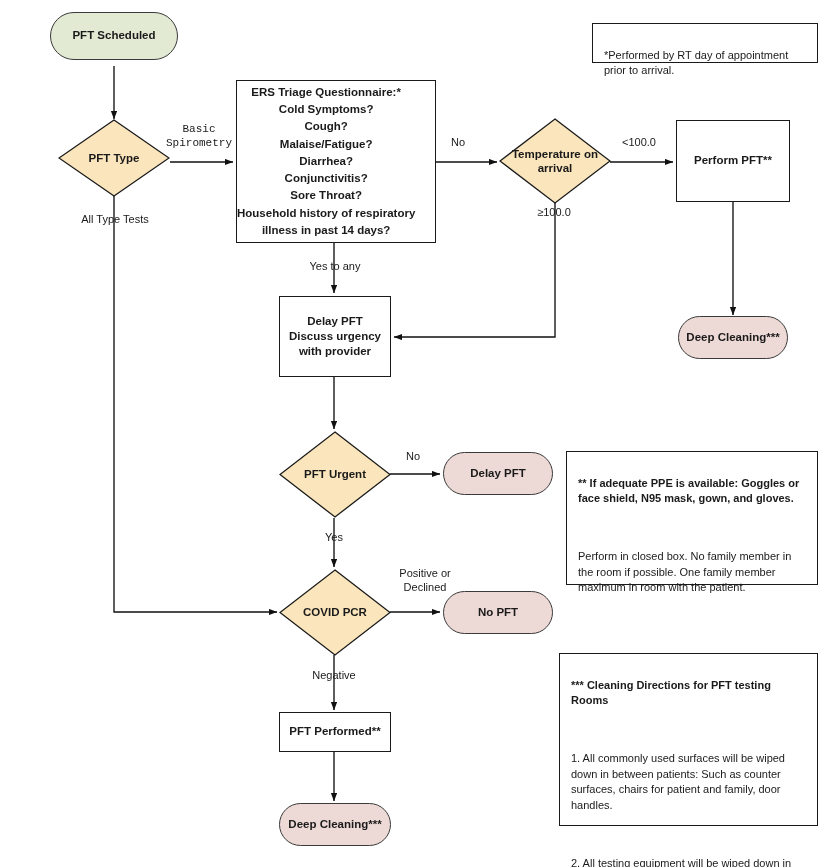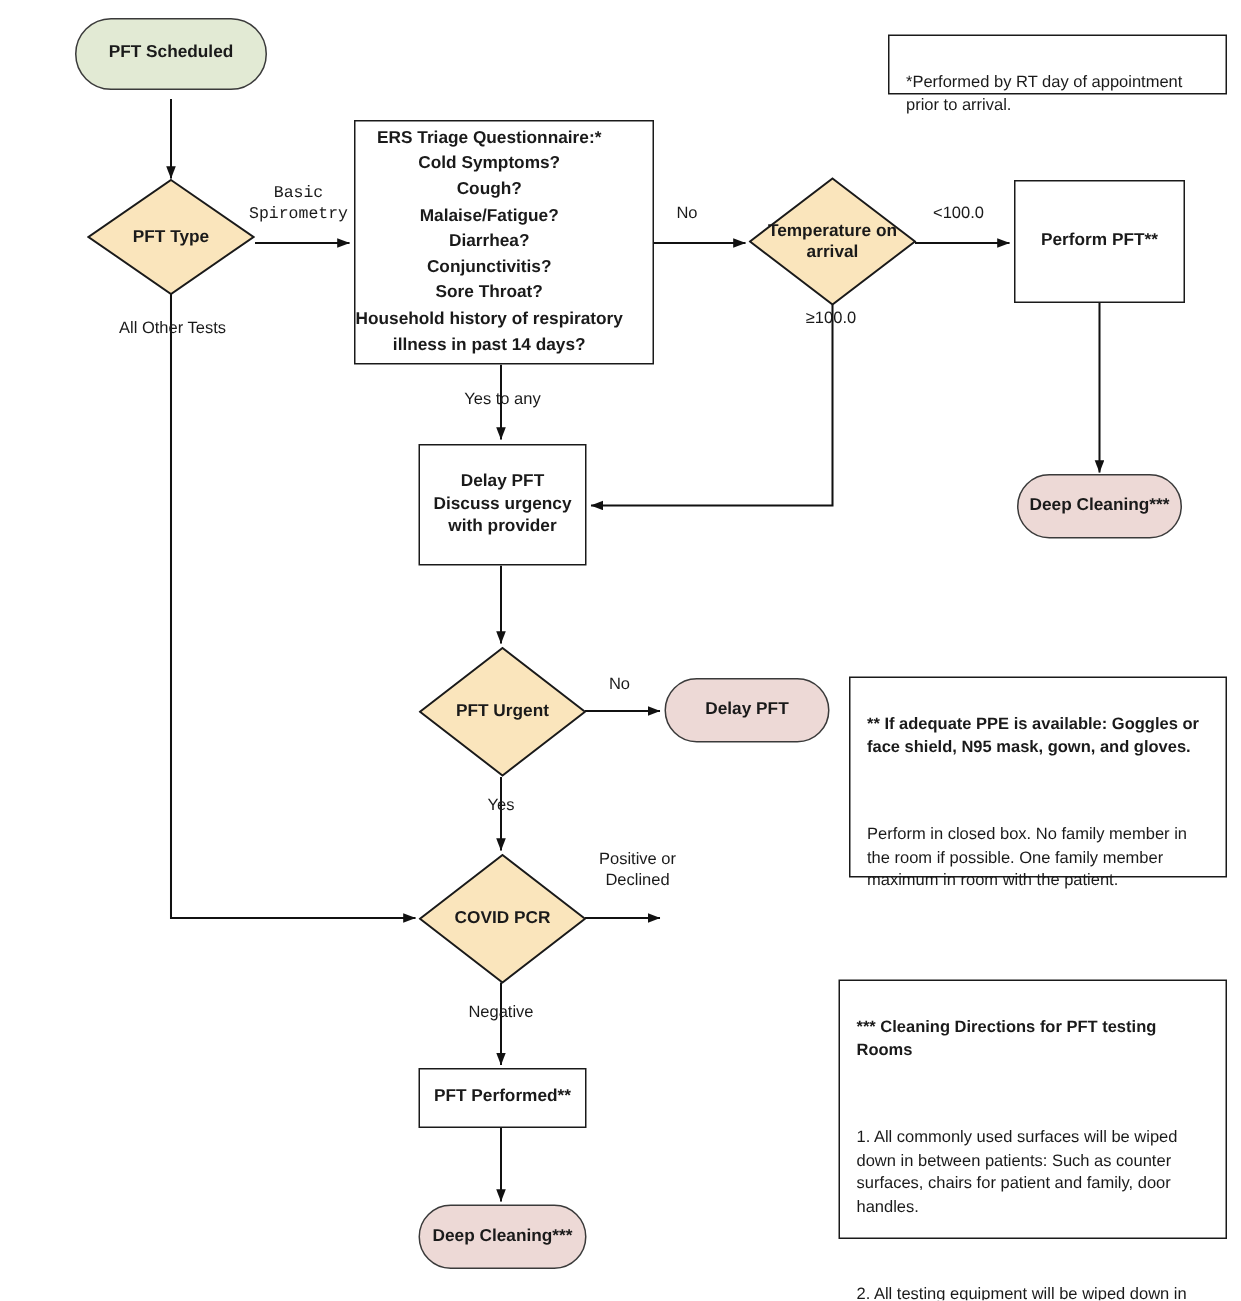--- a/index.html
+++ b/index.html
@@ -208,33 +208,36 @@
     <span>Delay PFT</span>
   </div>
 
   <div class="diamond-wrap" style="left:279px; top:569px; width:112px; height:87px;">
     <svg width="112" height="87" viewBox="0 0 112 87">
       <polygon points="56,1 111,43.5 56,86 1,43.5" fill="#FAE5BC" stroke="#1A1A1A" stroke-width="1.3"></polygon>
     </svg>
     <span class="diamond-label">COVID PCR</span>
   </div>
 
+  <div class="node pill pill-pink" style="left:443px; top:591px; width:110px; height:43px;">
+    <span>No PFT</span>
+  </div>
 
   <div class="node rect" style="left:279px; top:712px; width:112px; height:40px;">
     <span>PFT Performed**</span>
   </div>
 
   <div class="node pill pill-pink" style="left:279px; top:803px; width:112px; height:43px;">
     <span>Deep Cleaning***</span>
   </div>
 
   <div class="edge-label" style="left:164px; top:123px; width:70px;font-family:Liberation Mono, monospace;">Basic
 Spirometry</div>
 
-  <div class="edge-label" style="left:62px; top:213px; width:106px;">All Other Tests</div>
+  <div class="edge-label" style="left:62px; top:213px; width:106px;">All Type Tests</div>
 
   <div class="edge-label" style="left:441px; top:136px; width:34px;">No</div>
 
   <div class="edge-label" style="left:290px; top:260px; width:90px;">Yes to any</div>
 
   <div class="edge-label" style="left:611px; top:136px; width:56px;">&lt;100.0</div>
 
   <div class="edge-label" style="left:522px; top:206px; width:64px;">≥100.0</div>
 
   <div class="edge-label" style="left:396px; top:450px; width:34px;">No</div>

